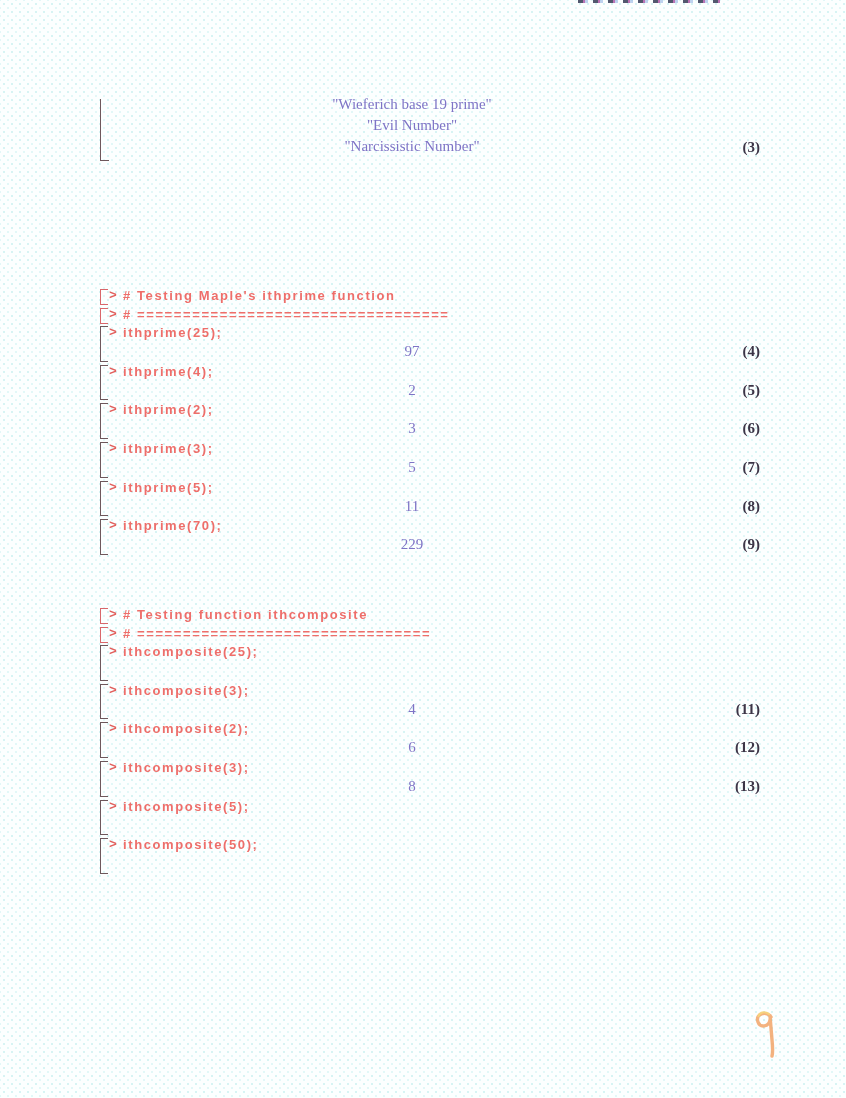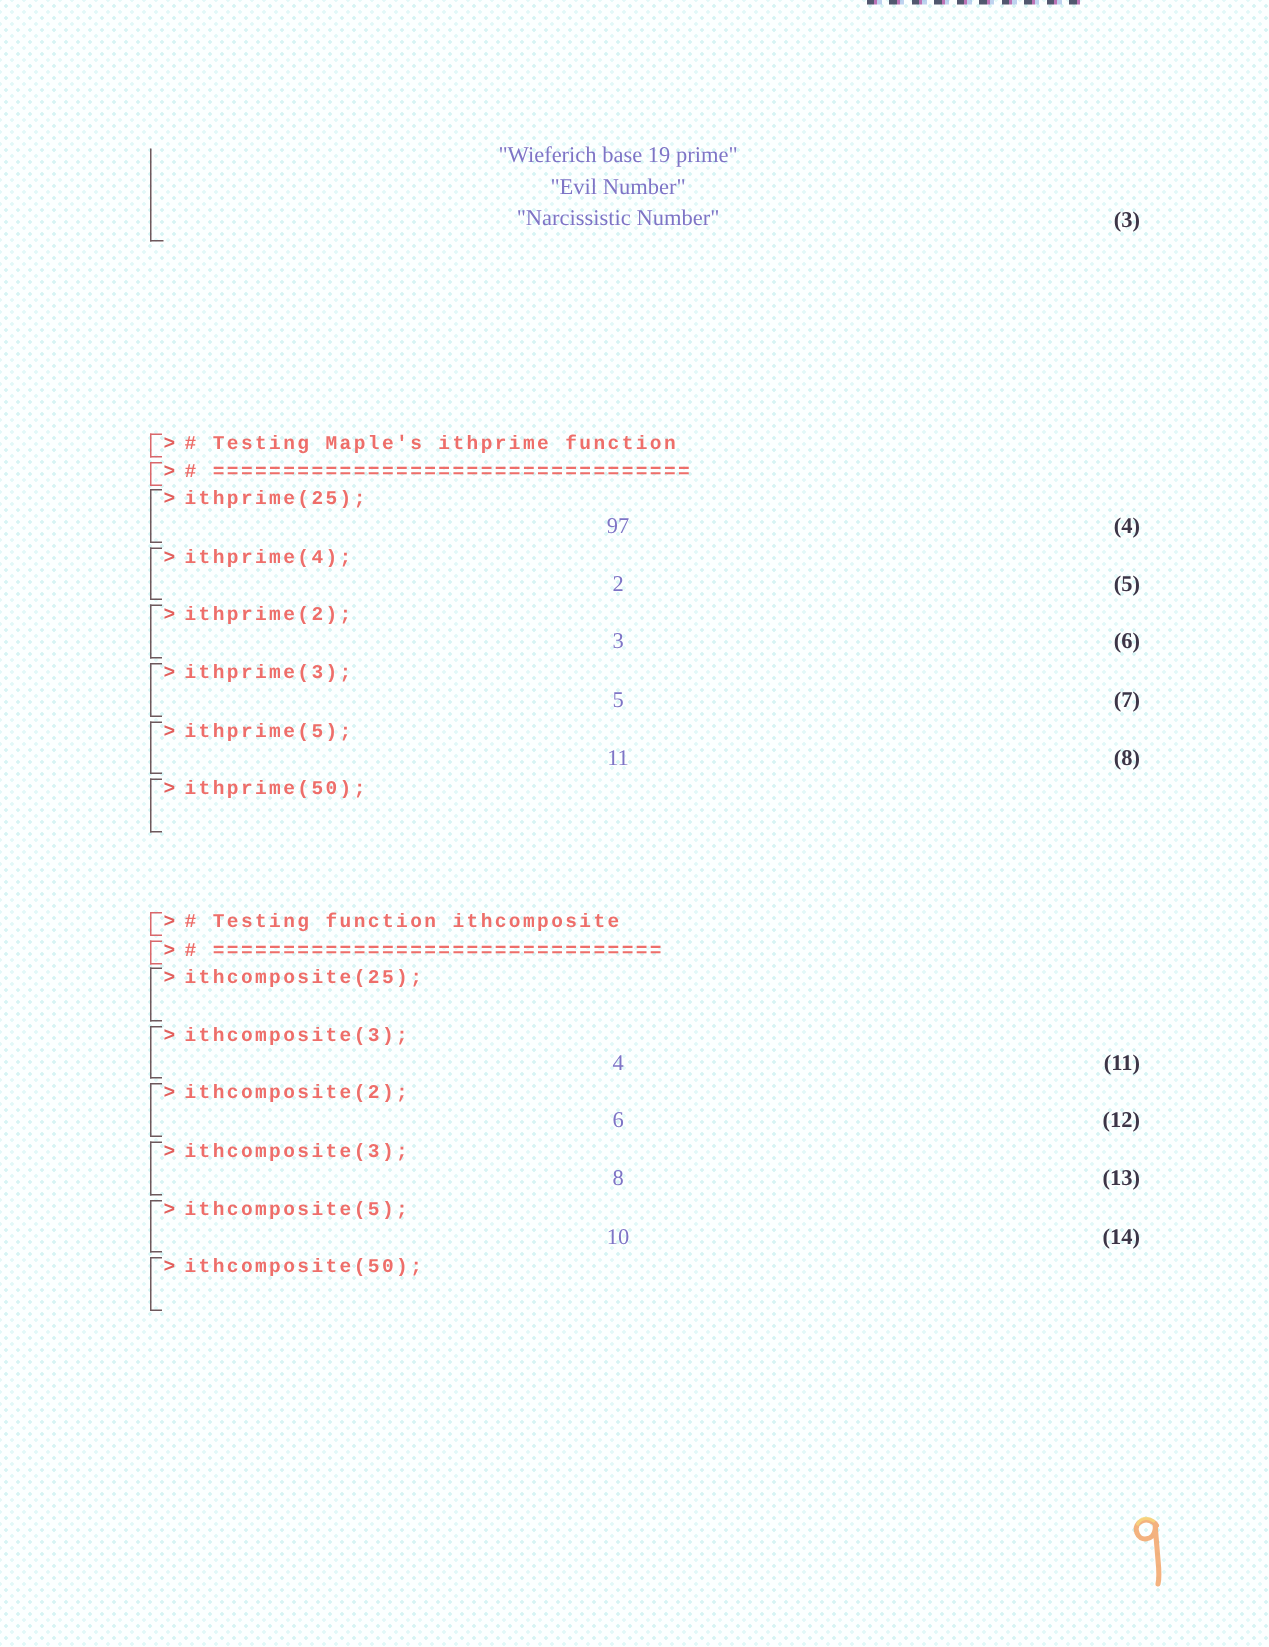--- a/index.html
+++ b/index.html
@@ -57,21 +57,21 @@
     border-bottom:1.6px solid #6e585c;
   }
   .prompt{
     position:absolute;left:9px;top:0;
     font-family:"Liberation Mono", monospace;font-weight:bold;
     font-size:13px;color:#e25f5c;
   }
   .in-line{position:relative;height:18px;}
   .code{
     position:absolute;left:23px;top:0;white-space:pre;
-    font-family:Liberation Mono, monospace;font-weight:bold;
+    font-family:Liberation Sans, sans-serif;font-weight:bold;
     font-size:13px;letter-spacing:1.6px;color:#ee6e6a;
   }
   .grp .out-line{height:20px;}
   .grp .eq-label{top:0;}
   
   .pen-number{position:absolute;left:750px;top:1008px;}
 </style>
 </head>
 <body>
 
@@ -162,21 +162,25 @@
       <div class="out-line">
         <span class="result">11</span>
         <span class="eq-label">(8)</span>
       </div>
     </div>
 
     <div class="grp">
       <span class="bracket-code"></span>
       <div class="in-line">
         <span class="prompt">&gt;</span>
-        <span class="code">ithprime(50);</span>
+        <span class="code">ithprime(70);</span>
+      </div>
+      <div class="out-line">
+        <span class="result">229</span>
+        <span class="eq-label">(9)</span>
       </div>
     </div>
   </div>
 
   <div class="section section-2">
     <div class="crow">
       <span class="bracket-comment"></span>
       <span class="prompt">&gt;</span>
       <span class="code"># Testing function ithcomposite</span>
     </div>
@@ -228,24 +232,20 @@
         <span class="result">8</span>
         <span class="eq-label">(13)</span>
       </div>
     </div>
 
     <div class="grp">
       <span class="bracket-code"></span>
       <div class="in-line">
         <span class="prompt">&gt;</span>
         <span class="code">ithcomposite(5);</span>
-      </div>
-      <div class="out-line">
-        <span class="result">10</span>
-        <span class="eq-label">(14)</span>
       </div>
     </div>
 
     <div class="grp">
       <span class="bracket-code"></span>
       <div class="in-line">
         <span class="prompt">&gt;</span>
         <span class="code">ithcomposite(50);</span>
       </div>
     </div>

